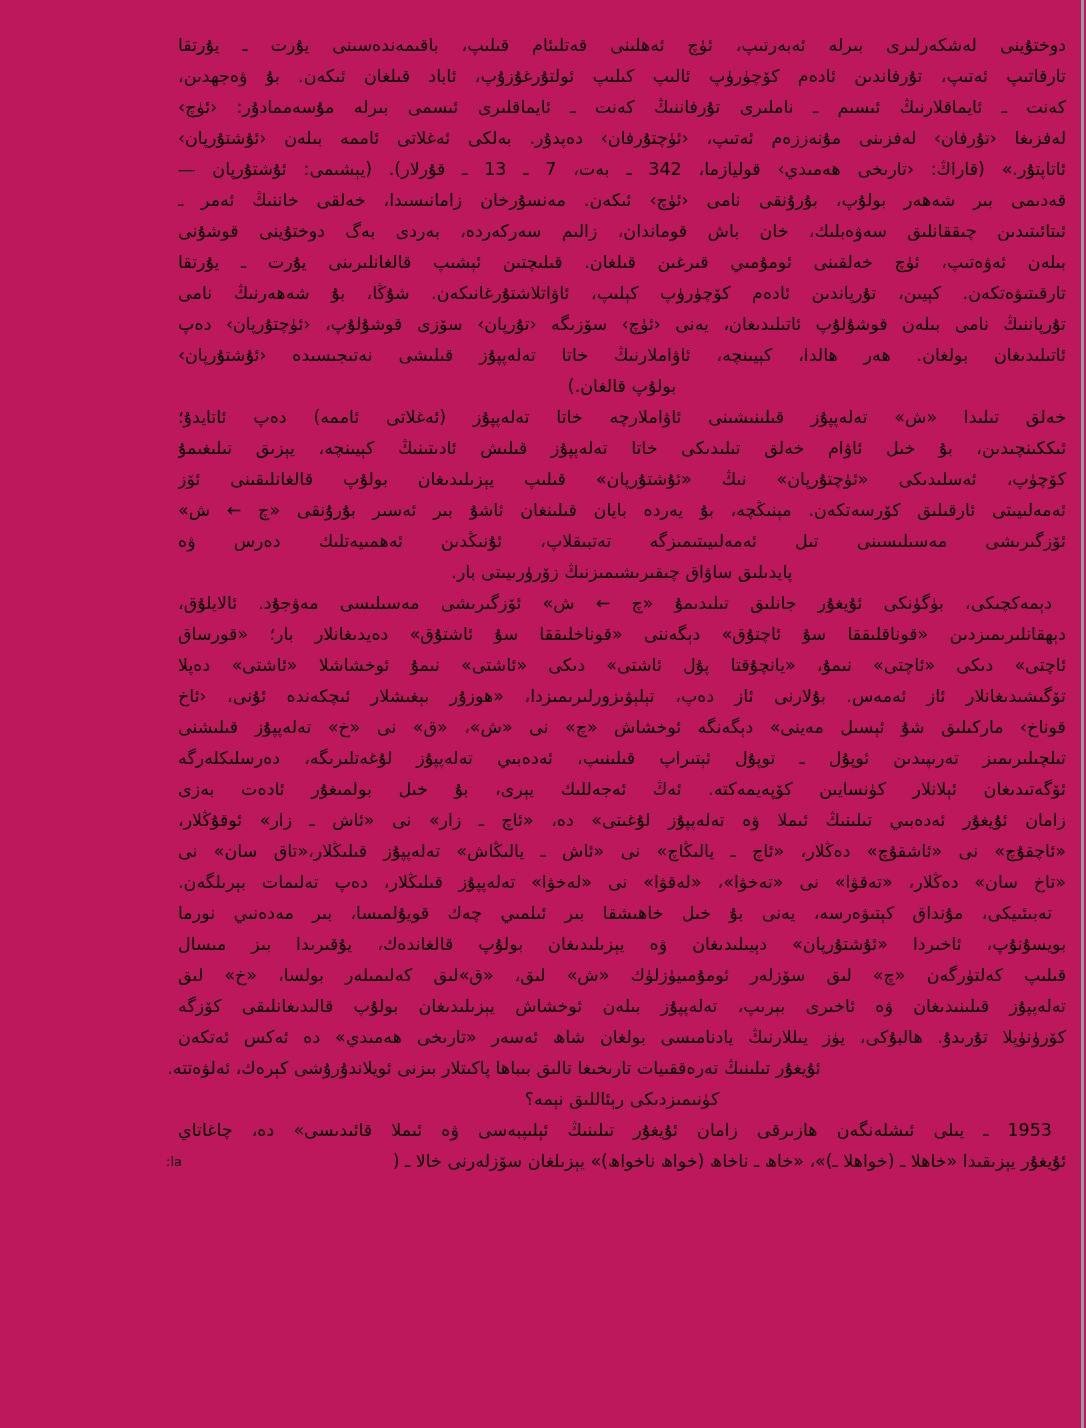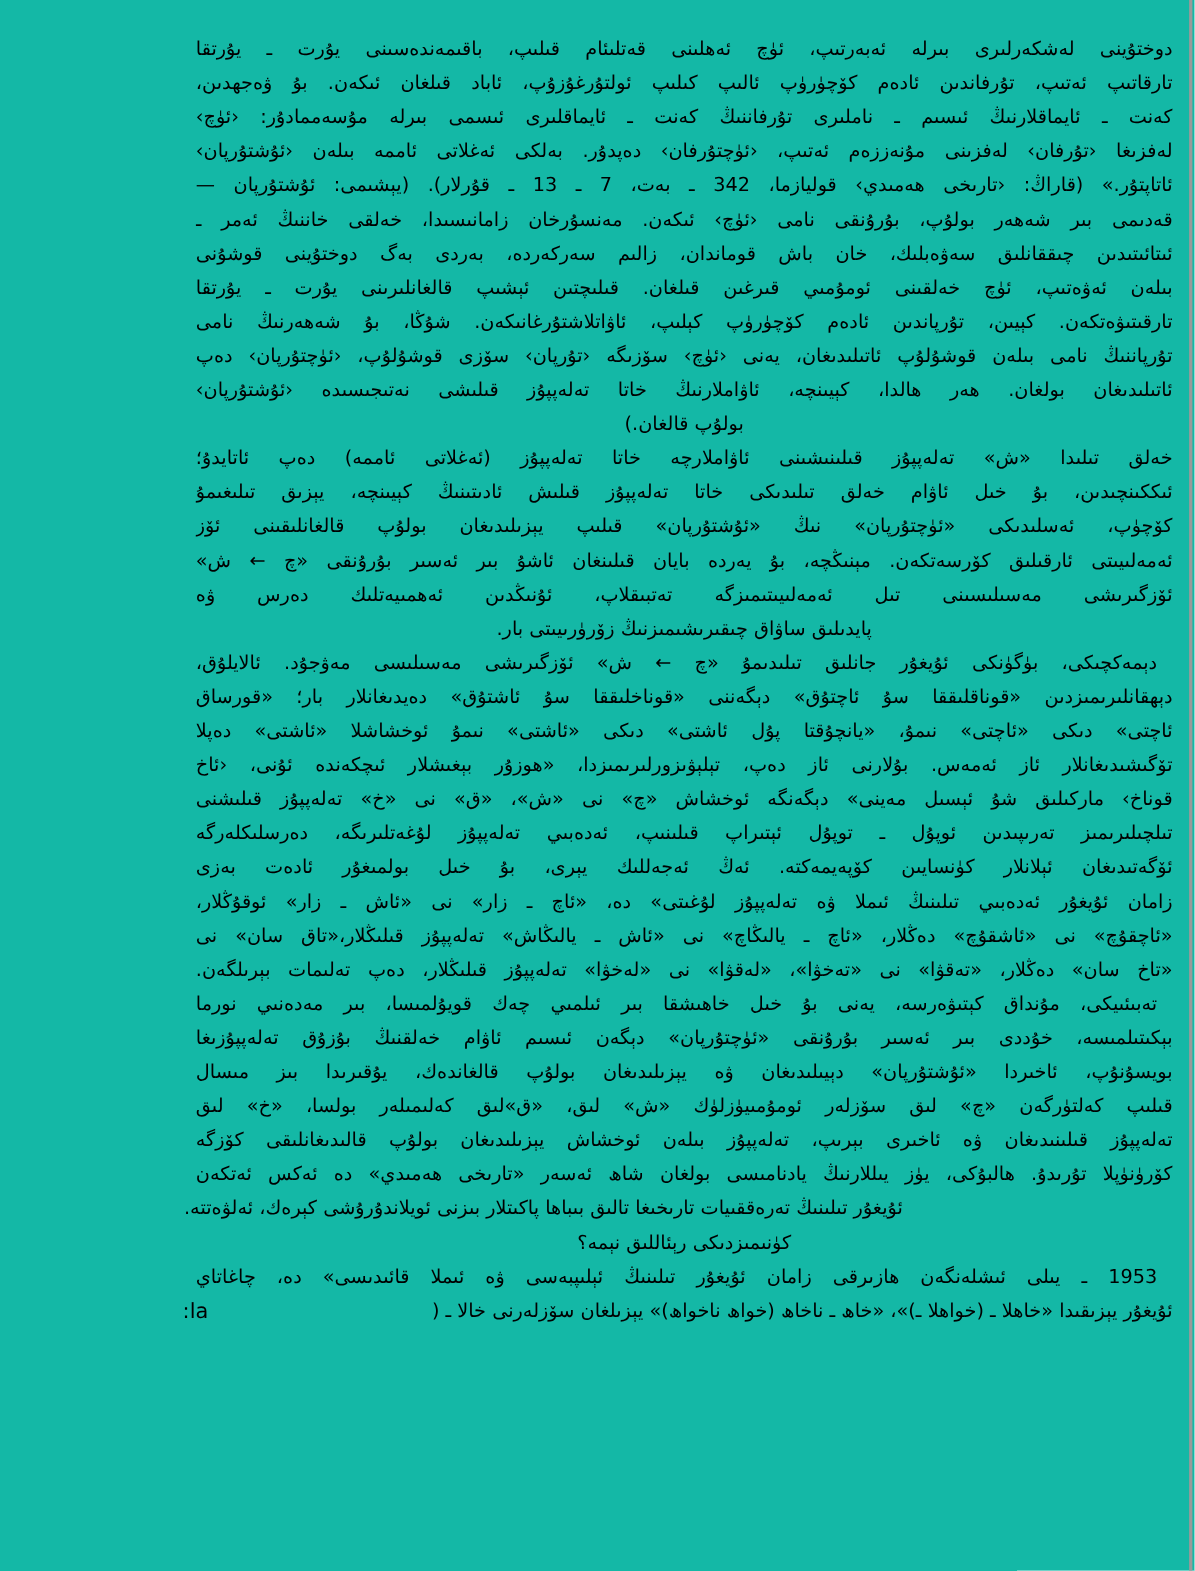--- a/index.html
+++ b/index.html
@@ -74,27 +74,27 @@
     text-align-last: right;
     white-space: nowrap;
     overflow: visible;
   }
   .la-tag {
     position: absolute;
     left: -12px;
     top: 0;
     direction: ltr;
     unicode-bidi: embed;
-    font-size: 19px;
+    font-size: 13px;
   }
 </style>
 </head>
 <body>
 
-<div class="page" style="background: #14b8a6; color: rgb(0, 0, 0); text-decoration: underline;">
+<div class="page" style="background: #be185d; color: rgb(0, 0, 0); text-decoration: underline;">
   <div class="text-block">
       <div class="line">دوختۇينى لەشكەرلىرى بىرلە ئەبەرتىپ، ئۈچ ئەھلىنى قەتلىئام قىلىپ، باقىمەندەسىنى يۇرت ـ يۇرتقا</div>
       <div class="line">تارقاتىپ ئەتىپ، تۇرفاندىن ئادەم كۆچۈرۈپ ئالىپ كىلىپ ئولتۇرغۇزۇپ، ئاباد قىلغان ئىكەن. بۇ ۋەجھدىن،</div>
       <div class="line">كەنت ـ ئايماقلارنىڭ ئىسىم ـ ناملىرى تۇرفاننىڭ كەنت ـ ئايماقلىرى ئىسمى بىرلە مۇسەممادۇر: ‹ئۈچ›</div>
       <div class="line">لەفزىغا ‹تۇرفان› لەفزىنى مۇنەززەم ئەتىپ، ‹ئۈچتۇرفان› دەپدۇر. بەلكى ئەغلاتى ئاممە بىلەن ‹ئۇشتۇرپان›</div>
       <div class="line">ئاتاپتۇر.» (قاراڭ: ‹تارىخى ھەمىدي› قوليازما، 342 ـ بەت، 7 ـ 13 ـ قۇرلار). (يېشىمى: ئۇشتۇرپان —</div>
       <div class="line">قەدىمى بىر شەھەر بولۇپ، بۇرۇنقى نامى ‹ئۈچ› ئىكەن. مەنسۇرخان زامانىسىدا، خەلقى خاننىڭ ئەمر ـ</div>
       <div class="line">ئىتائىتىدىن چىققانلىق سەۋەبلىك، خان باش قوماندان، زالىم سەركەردە، بەردى بەگ دوختۇينى قوشۇنى</div>
       <div class="line">بىلەن ئەۋەتىپ، ئۈچ خەلقىنى ئومۇمىي قىرغىن قىلغان. قىلىچتىن ئېشىپ قالغانلىرىنى يۇرت ـ يۇرتقا</div>
       <div class="line">تارقىتىۋەتكەن. كېيىن، تۇرپاندىن ئادەم كۆچۈرۈپ كېلىپ، ئاۋاتلاشتۇرغانىكەن. شۇڭا، بۇ شەھەرنىڭ نامى</div>
@@ -111,21 +111,20 @@
       <div class="line">دېھقانلىرىمىزدىن «قوناقلىققا سۇ ئاچتۇق» دېگەننى «قوناخلىققا سۇ ئاشتۇق» دەيدىغانلار بار؛ «قورساق</div>
       <div class="line">ئاچتى» دىكى «ئاچتى» نىمۇ، «يانچۇقتا پۇل ئاشتى» دىكى «ئاشتى» نىمۇ ئوخشاشلا «ئاشتى» دەپلا</div>
       <div class="line">تۆگىشىدىغانلار ئاز ئەمەس. بۇلارنى ئاز دەپ، تېلېۋىزورلىرىمىزدا، «ھوزۇر بېغىشلار ئىچكەندە ئۇنى، ‹ئاخ</div>
       <div class="line">قوناخ› ماركىلىق شۇ ئېسىل مەينى» دېگەنگە ئوخشاش «چ» نى «ش»، «ق» نى «خ» تەلەپپۇز قىلىشنى</div>
       <div class="line">تىلچىلىرىمىز تەرىپىدىن ئوپۇل ـ توپۇل ئېتىراپ قىلىنىپ، ئەدەبىي تەلەپپۇز لۇغەتلىرىگە، دەرسلىكلەرگە</div>
       <div class="line">ئۆگەتىدىغان ئېلانلار كۈنسايىن كۆپەيمەكتە. ئەڭ ئەجەللىك يېرى، بۇ خىل بولمىغۇر ئادەت بەزى</div>
       <div class="line">زامان ئۇيغۇر ئەدەبىي تىلىنىڭ ئىملا ۋە تەلەپپۇز لۇغىتى» دە، «ئاچ ـ زار» نى «ئاش ـ زار» ئوقۇڭلار،</div>
       <div class="line">«ئاچقۇچ» نى «ئاشقۇچ» دەڭلار، «ئاچ ـ يالىڭاچ» نى «ئاش ـ يالىڭاش» تەلەپپۇز قىلىڭلار،«تاق سان» نى</div>
       <div class="line">«تاخ سان» دەڭلار، «تەقۋا» نى «تەخۋا»، «لەقۋا» نى «لەخۋا» تەلەپپۇز قىلىڭلار، دەپ تەلىمات بېرىلگەن.</div>
       <div class="line indent">تەبىئىيكى، مۇنداق كېتىۋەرسە، يەنى بۇ خىل خاھىشقا بىر ئىلمىي چەك قويۇلمىسا، بىر مەدەنىي نورما</div>
-      <div class="line">بېكىتىلمىسە، خۇددى بىر ئەسىر بۇرۇنقى «ئۈچتۇرپان» دېگەن ئىسىم ئاۋام خەلقنىڭ بۇزۇق تەلەپپۇزىغا</div>
       <div class="line">بويسۇنۇپ، ئاخىردا «ئۇشتۇرپان» دېيىلىدىغان ۋە يېزىلىدىغان بولۇپ قالغاندەك، يۇقىرىدا بىز مىسال</div>
       <div class="line">قىلىپ كەلتۈرگەن «چ» لىق سۆزلەر ئومۇمىيۈزلۈك «ش» لىق، «ق»لىق كەلىمىلەر بولسا، «خ» لىق</div>
       <div class="line">تەلەپپۇز قىلىنىدىغان ۋە ئاخىرى بېرىپ، تەلەپپۇز بىلەن ئوخشاش يېزىلىدىغان بولۇپ قالىدىغانلىقى كۆزگە</div>
       <div class="line">كۆرۈنۈپلا تۇرىدۇ. ھالبۇكى، يۈز يىللارنىڭ يادنامىسى بولغان شاھ ئەسەر «تارىخى ھەمىدي» دە ئەكس ئەتكەن</div>
       <div class="line center-xl">ئۇيغۇر تىلىنىڭ تەرەققىيات تارىخىغا تالىق بىباھا پاكىتلار بىزنى ئويلاندۇرۇشى كېرەك، ئەلۋەتتە.</div>
       <div class="line center">كۈنىمىزدىكى رېئاللىق نېمە؟</div>
       <div class="line indent">1953 ـ يىلى ئىشلەنگەن ھازىرقى زامان ئۇيغۇر تىلىنىڭ ئېلىپبەسى ۋە ئىملا قائىدىسى» دە، چاغاتاي</div>
       <div class="line la-line">ئۇيغۇر يېزىقىدا «خاھلا ـ (خواھلا ـ)»، «خاھ ـ ناخاھ (خواھ ناخواھ)» يېزىلغان سۆزلەرنى خالا ـ (<span class="la-tag">:la</span></div>
     </div>
   <div class="window-edge" style="background: rgb(154, 154, 154);"></div>

